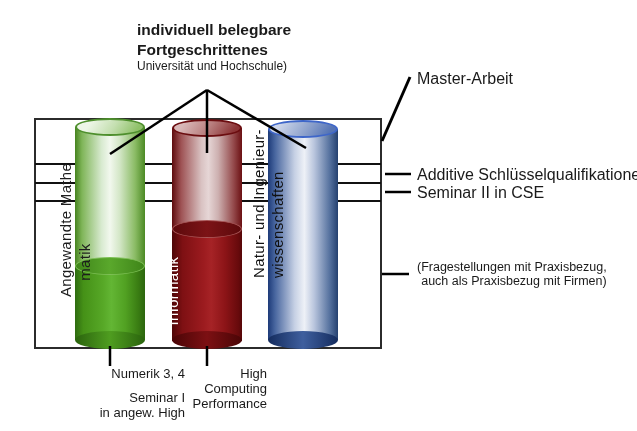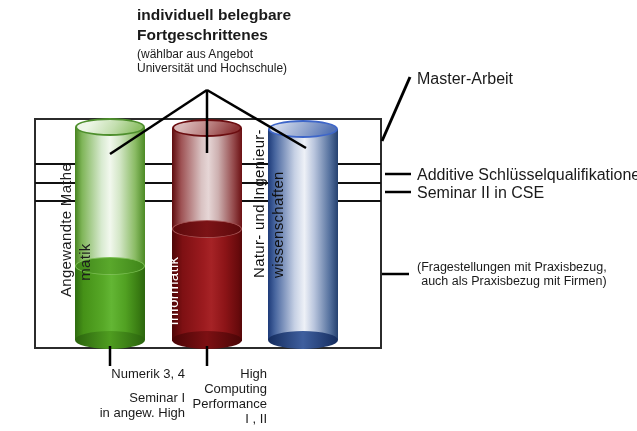--- a/index.html
+++ b/index.html
@@ -67,21 +67,21 @@
   }
   #cyl-green .cyl-label { top:144px; color:#1d1d1d; }
   #cyl-red   .cyl-label { top:172px; color:#ffffff; }
   #cyl-blue  .cyl-label { top:123px; color:#111111; }
 
   
   #lines-overlay { left:0; top:0; width:637px; height:431px; z-index:4; pointer-events:none; }
 
   
   .anno { z-index:5; }
-  #top-annotation { left:137px; top:5px; line-height:20px; }
+  #top-annotation { left:137px; top:20px; line-height:20px; }
   #top-annotation .title { font-size:15.5px; font-weight:bold; }
   #top-annotation .sub { font-size:12px; line-height:13.5px; }
   #top-annotation .sub.first { margin-top:3px; }
 
   .right-label { font-size:16px; white-space:nowrap;text-align:right; }
   #label-master   { left:417px; top:70px; }
   #label-additive { left:417px; top:166px; }
   #label-seminar2 { left:417px; top:184px; }
   #label-project  { left:417px; top:248px; }
   #label-project .sub { font-size:12.5px; line-height:14px; white-space:nowrap; }
@@ -144,37 +144,35 @@
     <line x1="385" y1="174" x2="411" y2="174" stroke="#000" stroke-width="2.5"></line>
     <line x1="385" y1="192" x2="411" y2="192" stroke="#000" stroke-width="2.5"></line>
     <line x1="382" y1="274" x2="409" y2="274" stroke="#000" stroke-width="2.5"></line>
     <line x1="110" y1="346" x2="110" y2="366" stroke="#000" stroke-width="2.5"></line>
     <line x1="207" y1="346" x2="207" y2="366" stroke="#000" stroke-width="2.5"></line>
   </svg>
 
   <div class="abs anno" id="top-annotation">
     <div class="title">individuell belegbare</div>
     <div class="title">Fortgeschrittenes</div>
-    <div class="sub first">(wählbar aus Angebot</div>
     <div class="sub">Universität und Hochschule)</div>
   </div>
 
   <div class="abs anno right-label" id="label-master">Master-Arbeit</div>
   <div class="abs anno right-label" id="label-additive">Additive Schlüsselqualifikationen</div>
   <div class="abs anno right-label" id="label-seminar2">Seminar II in CSE</div>
   <div class="abs anno right-label" id="label-project">
     <div class="sub first">(Fragestellungen mit Praxisbezug,</div>
     <div class="sub">auch als Praxisbezug mit Firmen)</div>
   </div>
 
   <div class="abs anno bottom-group" id="bottom-mathe">
     <div>Numerik 3, 4</div>
     <div class="gap">Seminar I</div>
     <div>in angew. High</div>
   </div>
   <div class="abs anno bottom-group" id="bottom-informatik">
     <div>High</div>
     <div>Computing</div>
     <div>Performance</div>
-    <div>I , II</div>
   </div>
 
 </div>
 
 </body></html>

